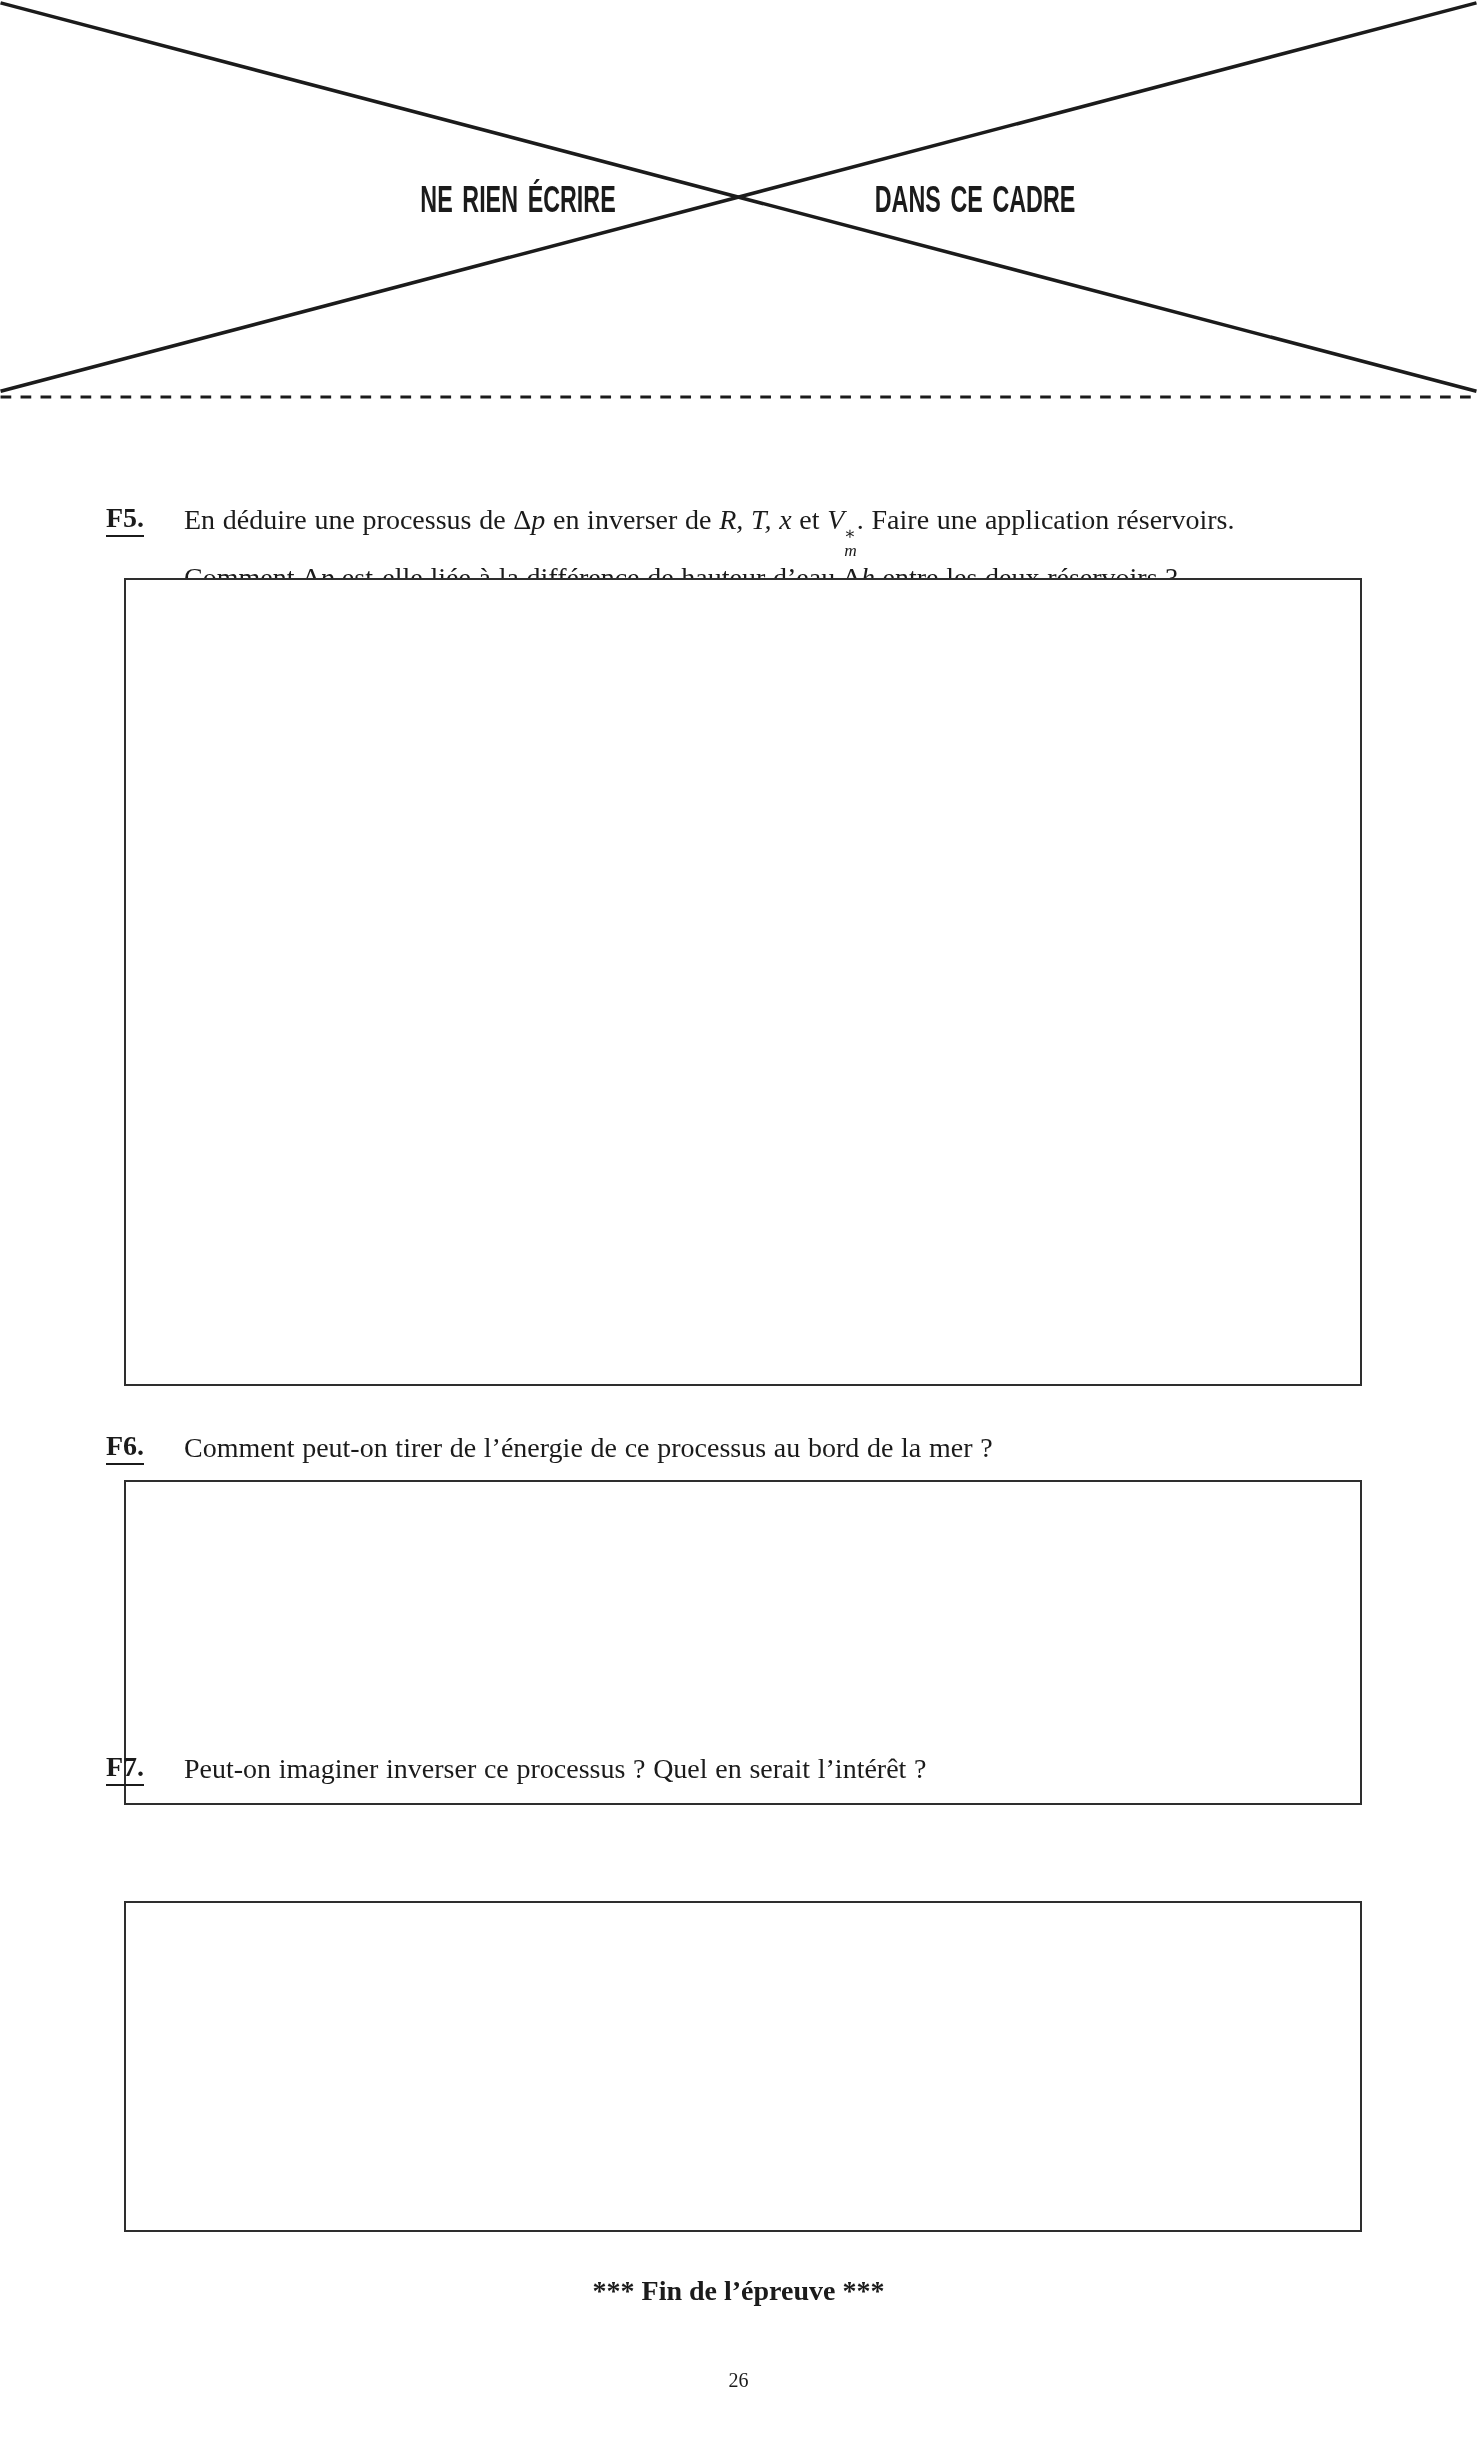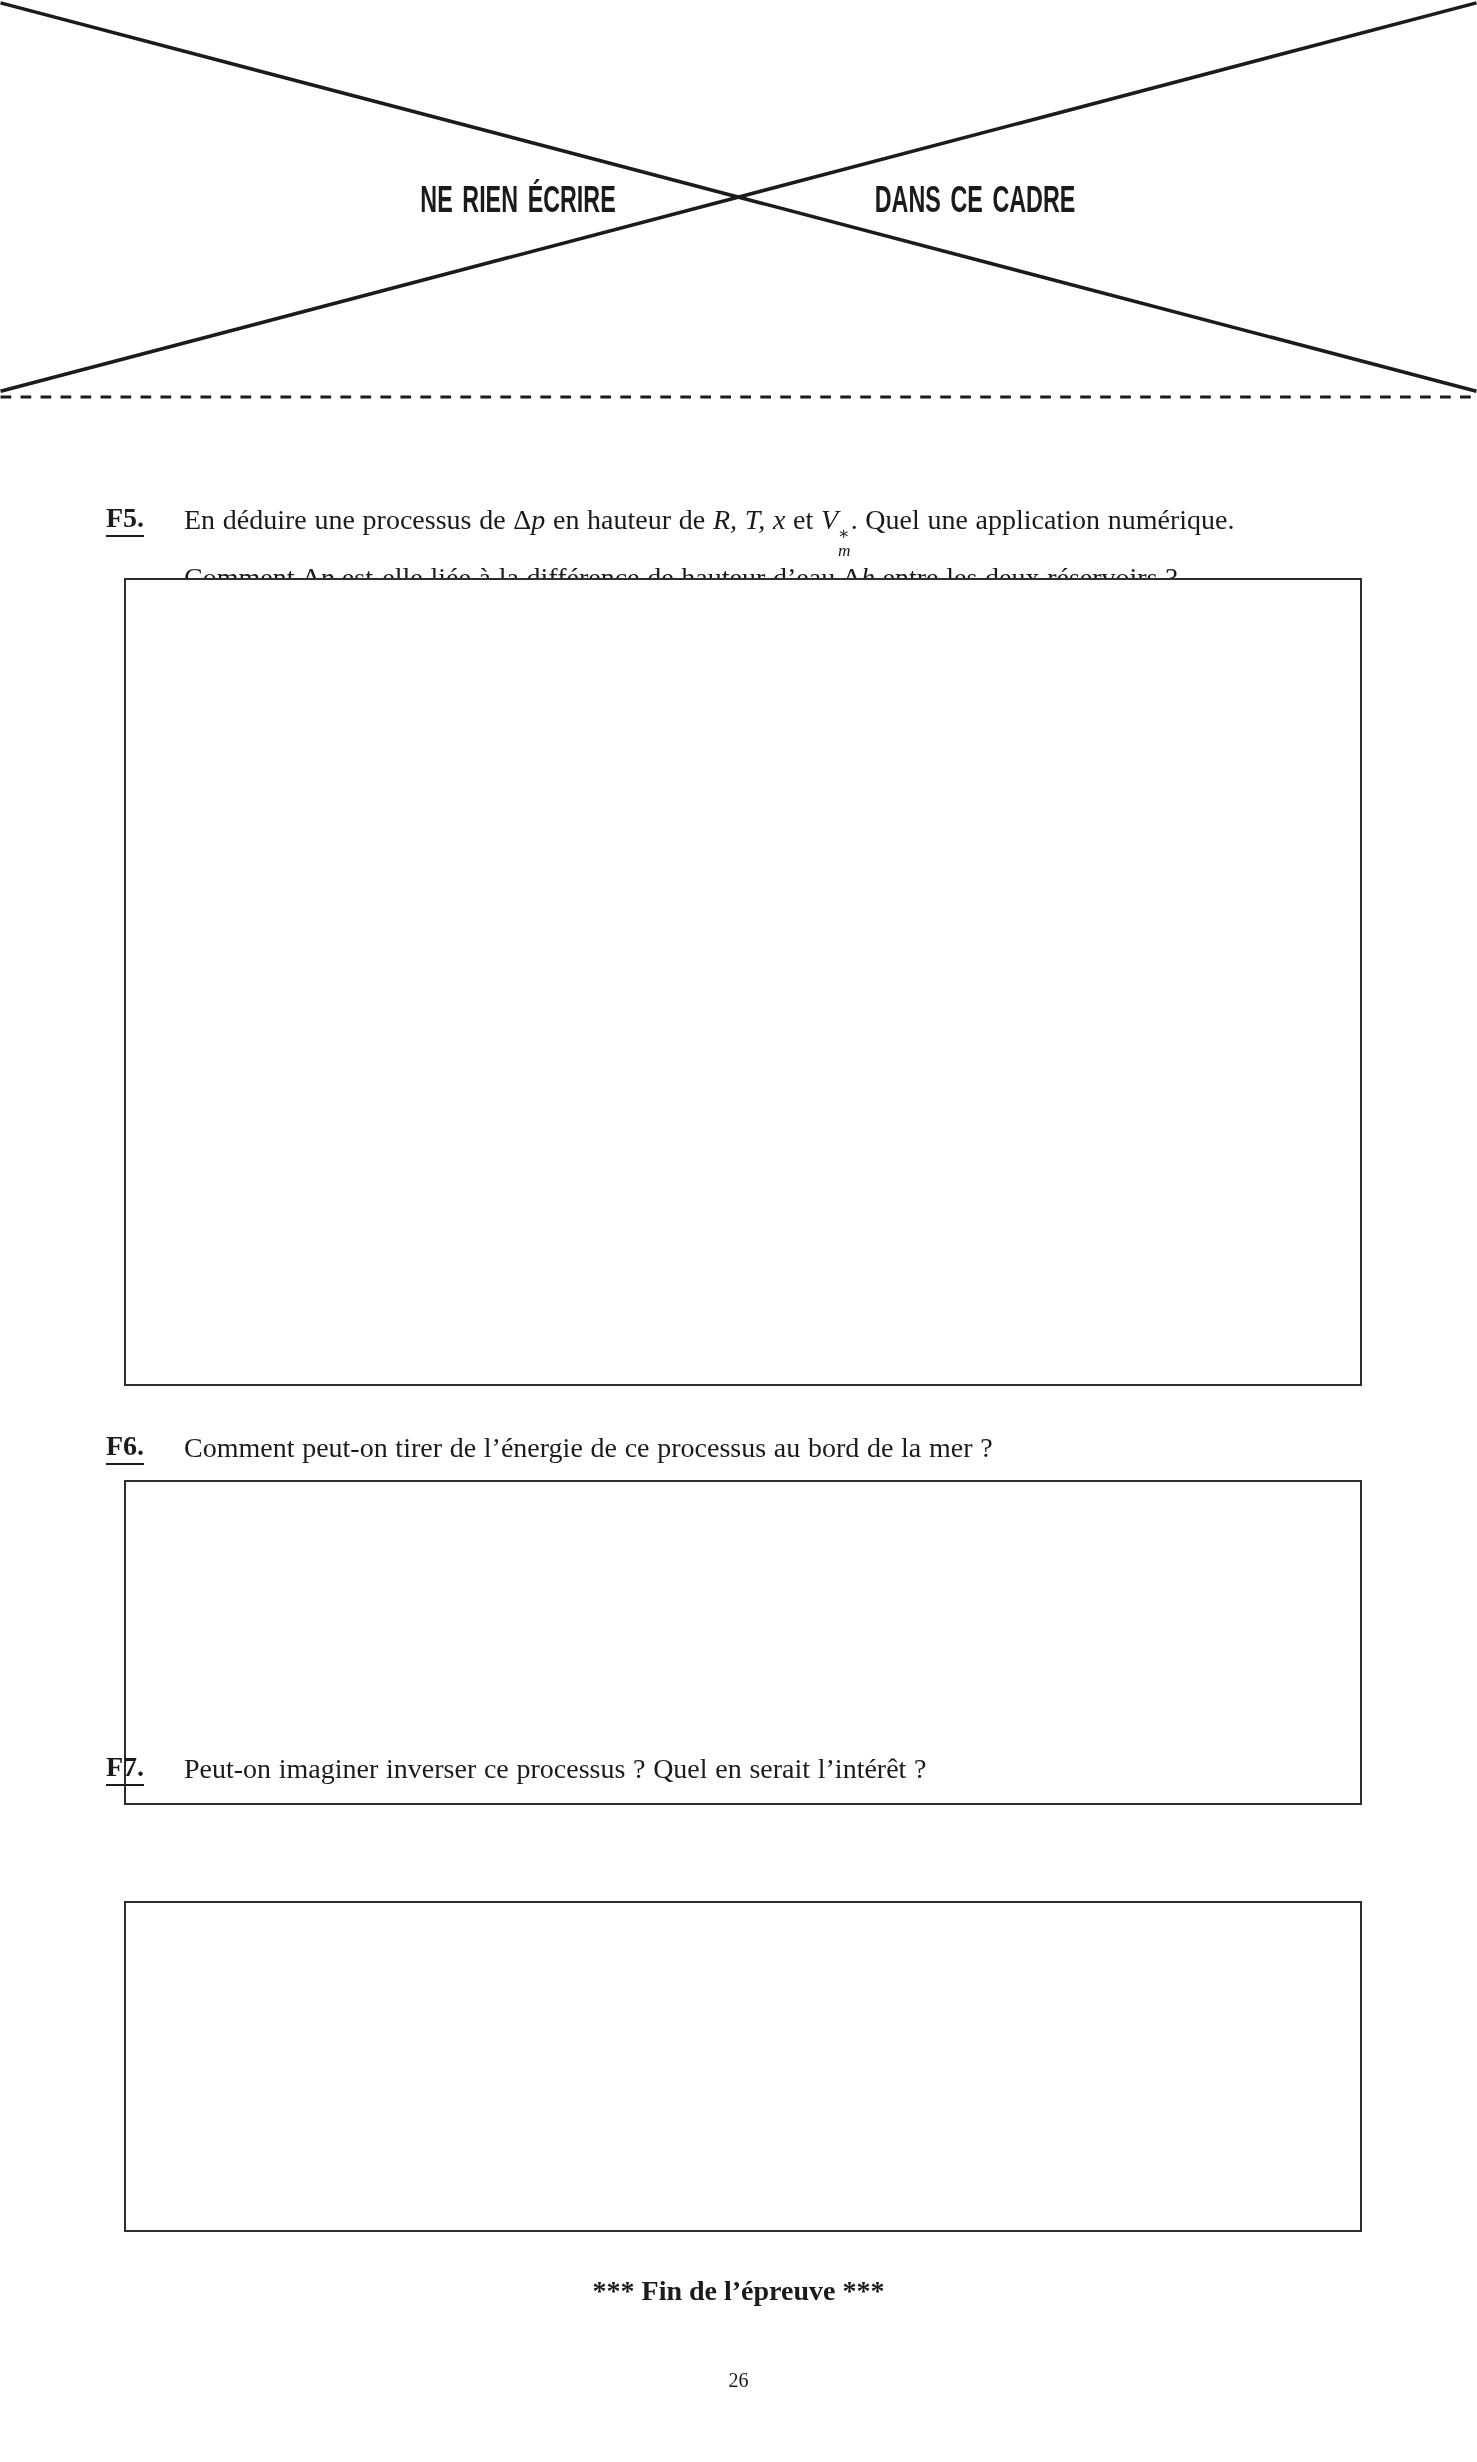--- a/index.html
+++ b/index.html
@@ -103,24 +103,24 @@
   <svg class="header-svg" width="1477" height="407" viewBox="0 0 2067 570">
     <line x1="0" y1="4" x2="2067" y2="548" stroke="#1b1b1b" stroke-width="5"></line>
     <line x1="2067" y1="4" x2="0" y2="548" stroke="#1b1b1b" stroke-width="5"></line>
     <line x1="0" y1="556" x2="2067" y2="556" stroke="#1b1b1b" stroke-width="4" stroke-dasharray="15 13"></line>
   </svg>
   <div class="stamp stamp-left">NE RIEN ÉCRIRE</div>
   <div class="stamp stamp-right">DANS CE CADRE</div>
 
   <div class="qlabel" id="label-f5">F5.</div>
   <div class="qtext" id="text-f5">
-    <div><span>En déduire une processus de Δ</span><span class="it">p</span><span> en hauteur de </span><span class="it">R, T, x</span><span> et </span><span><span class="it">V</span><span class="supsub">
+    <div><span>En déduire une processus de Δ</span><span class="it">p</span><span> en inverser de </span><span class="it">R, T, x</span><span> et </span><span><span class="it">V</span><span class="supsub">
             <span>∗</span>
             <span class="it">m</span>
-          </span></span><span>. Quel une application numérique.</span></div>
+          </span></span><span>. Faire une application réservoirs.</span></div>
     <div><span>Comment Δ</span><span class="it">p</span><span> est-elle liée à la différence de hauteur d’eau Δ</span><span class="it">h</span><span> entre les deux réservoirs ?</span></div>
   </div>
   <div class="answer-box" id="box-f5"></div>
 
   <div class="qlabel" id="label-f6">F6.</div>
   <div class="qtext" id="text-f6">Comment peut-on tirer de l’énergie de ce processus au bord de la mer ?</div>
   <div class="answer-box" id="box-f6"></div>
 
   <div class="qlabel" id="label-f7">F7.</div>
   <div class="qtext" id="text-f7">Peut-on imaginer inverser ce processus ? Quel en serait l’intérêt ?</div>

